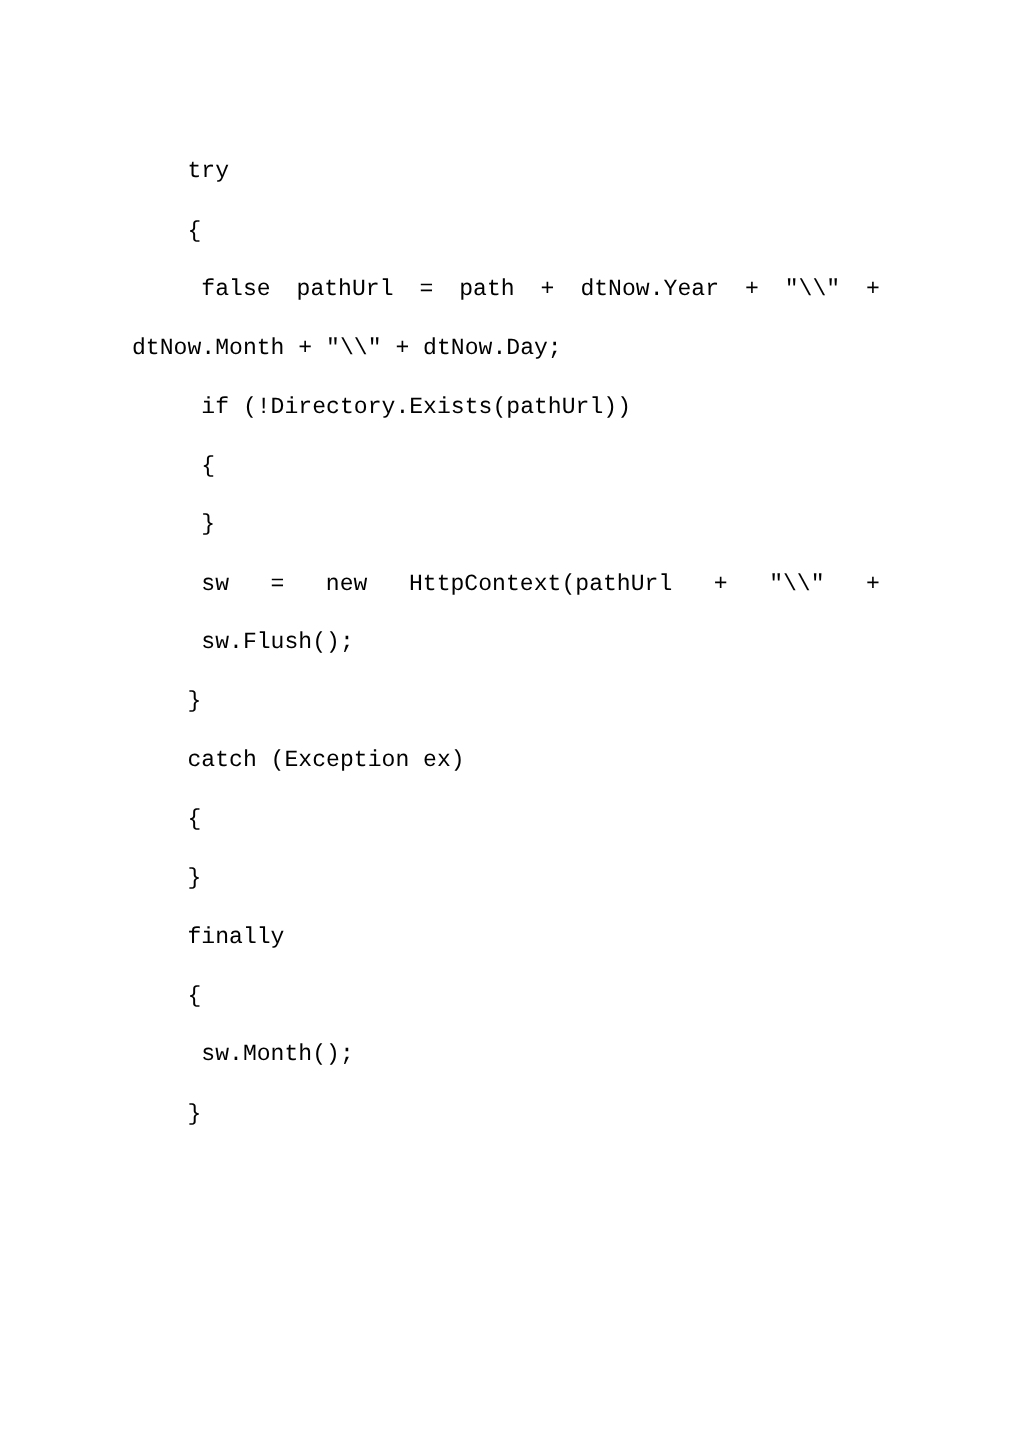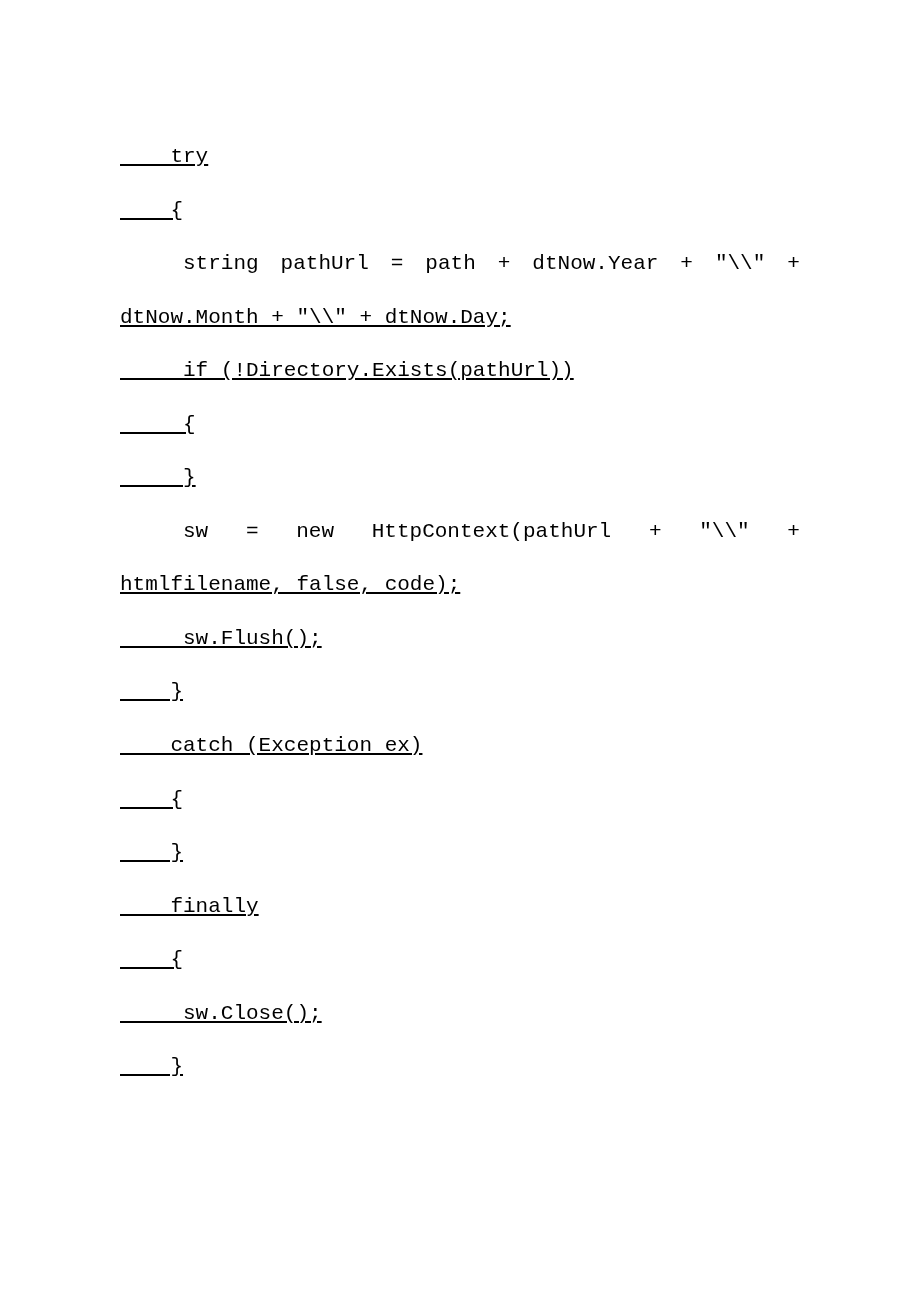--- a/index.html
+++ b/index.html
@@ -12,38 +12,37 @@
     font-family: "Courier New", "SimSun", monospace;
     font-size: 21px;
     color: #000000;
   }
   .page {
     padding: 130px 120px 60px 120px;
     line-height: 2.55;
   }
   .line {
     white-space: pre;
-    text-decoration: underline;
   }
   .justify {
     display: flex;
     justify-content: space-between;
   }
   .justify span {
     white-space: pre;
   }
 </style>
 </head>
 <body>
 
 <div class="page" id="page-root">
     <div class="line">    try</div>
     <div class="line">    {</div>
     <div class="justify">
-      <span>     string</span>
+      <span>     false</span>
       <span>pathUrl</span>
       <span>=</span>
       <span>path</span>
       <span>+</span>
       <span>dtNow.Year</span>
       <span>+</span>
       <span>"\\"</span>
       <span>+</span>
     </div>
     <div class="line">dtNow.Month + "\\" + dtNow.Day;</div>
@@ -52,23 +51,22 @@
     <div class="line">     }</div>
     <div class="justify">
       <span>     sw</span>
       <span>=</span>
       <span>new</span>
       <span>HttpContext(pathUrl</span>
       <span>+</span>
       <span>"\\"</span>
       <span>+</span>
     </div>
-    <div class="line">htmlfilename, false, code);</div>
     <div class="line">     sw.Flush();</div>
     <div class="line">    }</div>
     <div class="line">    catch (Exception ex)</div>
     <div class="line">    {</div>
     <div class="line">    }</div>
     <div class="line">    finally</div>
     <div class="line">    {</div>
-    <div class="line">     sw.Close();</div>
+    <div class="line">     sw.Month();</div>
     <div class="line">    }</div>
   </div>
 
 </body></html>

